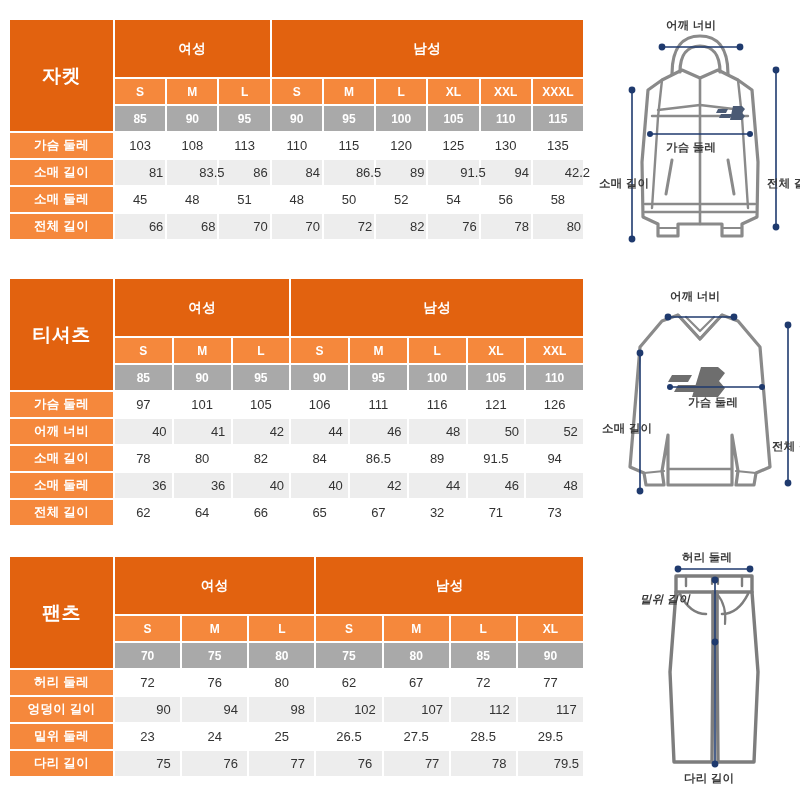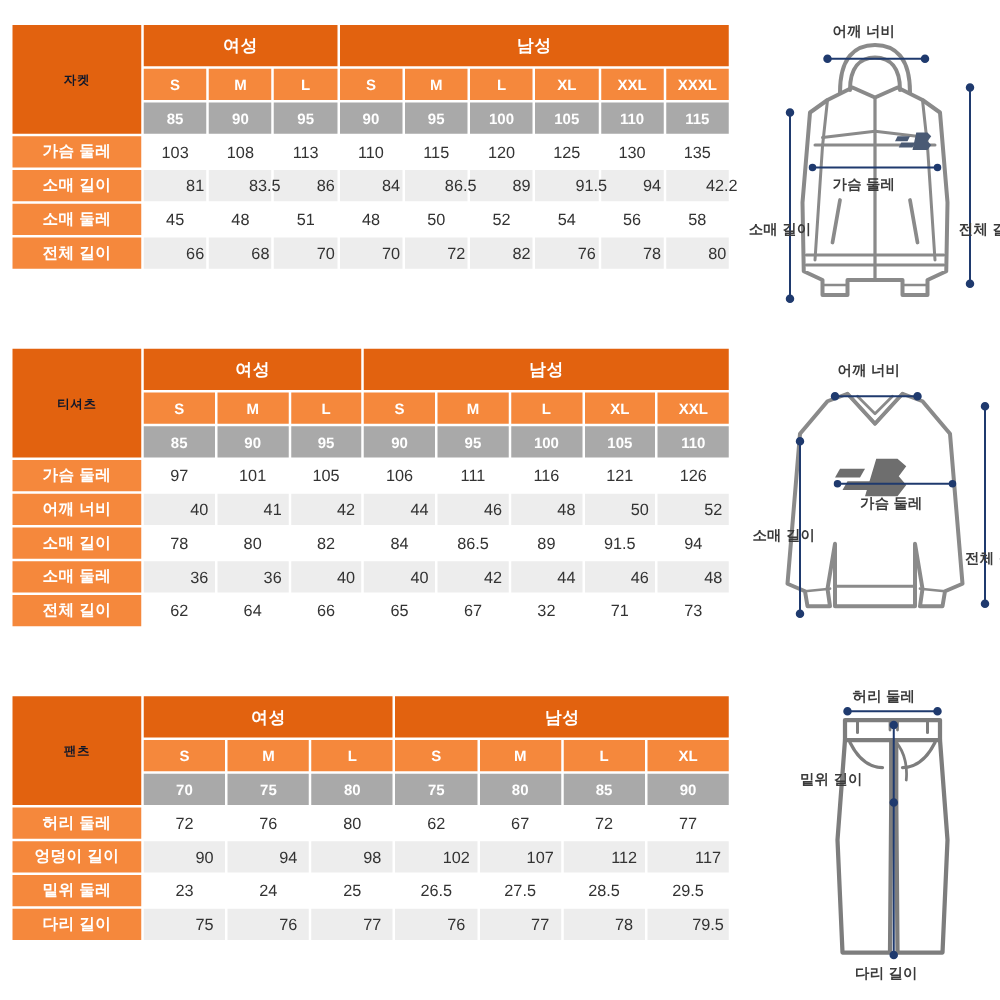--- a/index.html
+++ b/index.html
@@ -30,33 +30,33 @@
     padding: 0;
     text-align: center;
     vertical-align: middle;
     font-size: 12.5px;
     color: #3a3a3a;
     height: 23px;
   }
   
   td.cat {
     background: #E2620F;
-    color: #0f172a;
-    font-weight: bold;
-    font-size: 10px;
+    color: #ffffff;
+    font-weight: bold;
+    font-size: 19px;
     width: 103px;
     letter-spacing: .5px;
   }
   
   td.gender {
     background: #E2620F;
     color: #ffffff;
     font-weight: bold;
     font-size: 13.5px;
-    height: 33px;
+    height: 57px;
     letter-spacing: .5px;
   }
   
   td.sz {
     background: #F5883C;
     color: #ffffff;
     font-weight: bold;
     font-size: 12px;
     height: 25px;
   }
@@ -477,17 +477,17 @@
 
         <line x1="115" y1="28" x2="115" y2="90"></line>
         <circle cx="115" cy="28" r="2.6"></circle>
           <circle cx="115" cy="90" r="2.6"></circle>
 
         <line x1="115" y1="90" x2="115" y2="212"></line>
         <circle cx="115" cy="212" r="2.6"></circle>
       </g>
     </svg>
     <div class="dimlabel" style="left:82px; top:-2px;">허리 둘레</div>
-    <div class="dimlabel" style="left:40px; top:64px;">밑위 길이</div>
+    <div class="dimlabel" style="left:40px; top:40px;font-style:italic;">밑위 길이</div>
     <div class="dimlabel" style="left:84px; top:219px;">다리 길이</div>
   </div>
 
 </div>
 
 </body></html>

